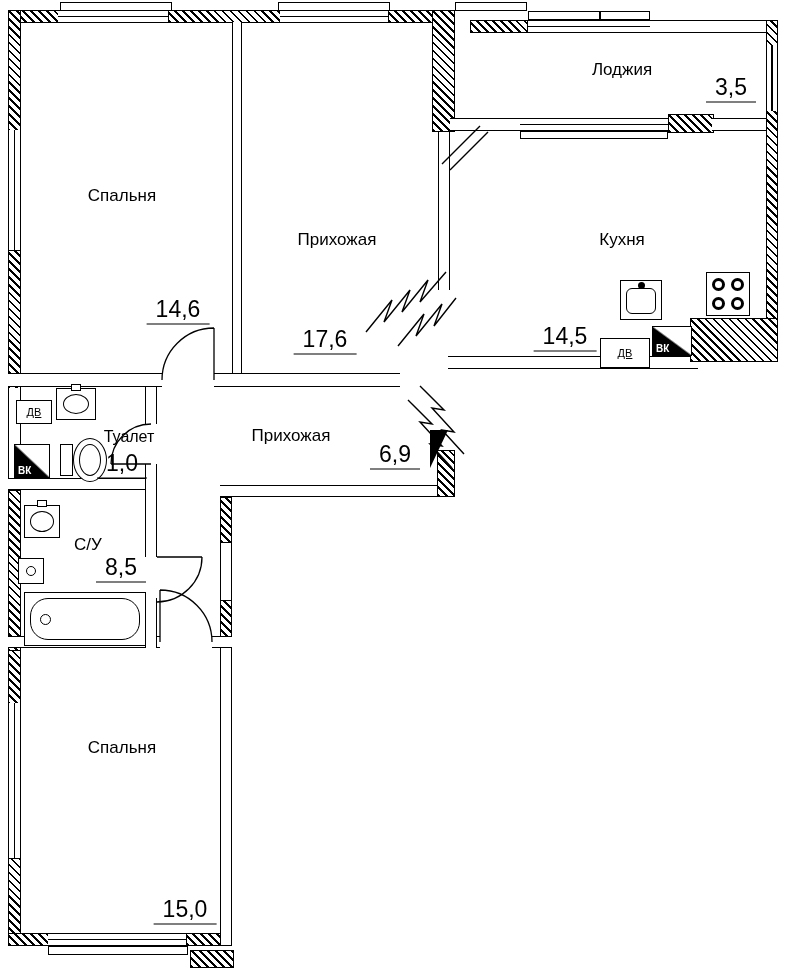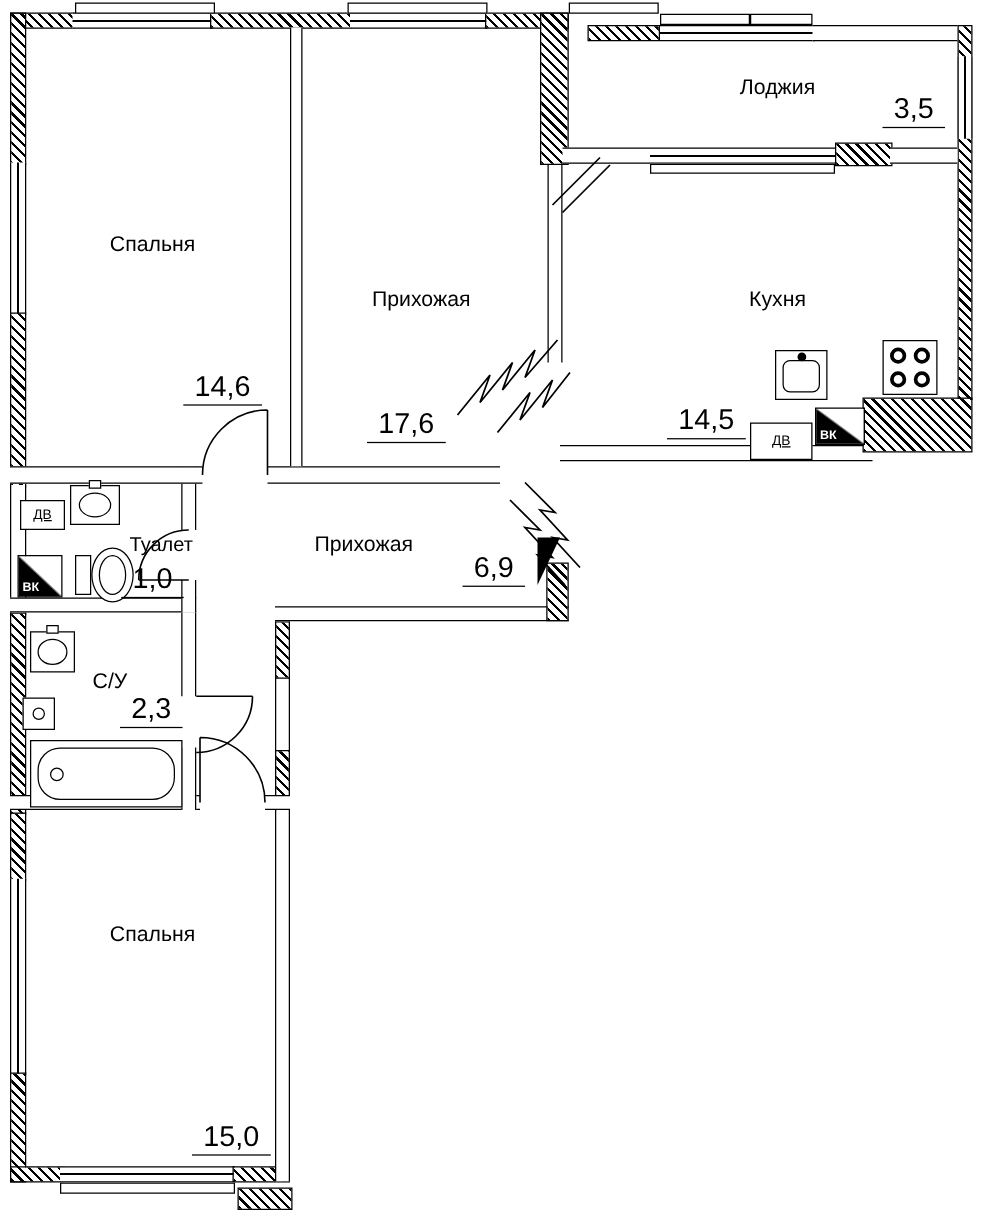--- a/index.html
+++ b/index.html
@@ -192,18 +192,18 @@
   <div class="room-name" style="left:622px;top:240px">Кухня</div>
   <div class="room-area" style="left:565px;top:337px">14,5</div>
 
   <div class="room-name" style="left:291px;top:436px">Прихожая</div>
   <div class="room-area" style="left:395px;top:455px">6,9</div>
 
   <div class="room-name" style="left:129px;top:437px;font-size:16px">Туалет</div>
   <div class="room-area" style="left:122px;top:464px">1,0</div>
 
   <div class="room-name" style="left:88px;top:545px">С/У</div>
-  <div class="room-area" style="left:121px;top:568px">2,3</div>
+  <div class="room-area" style="left:121px;top:568px">8,5</div>
 
   <div class="room-name" style="left:122px;top:748px">Спальня</div>
   <div class="room-area" style="left:185px;top:910px">15,0</div>
 
 </div>
 
 </body></html>

